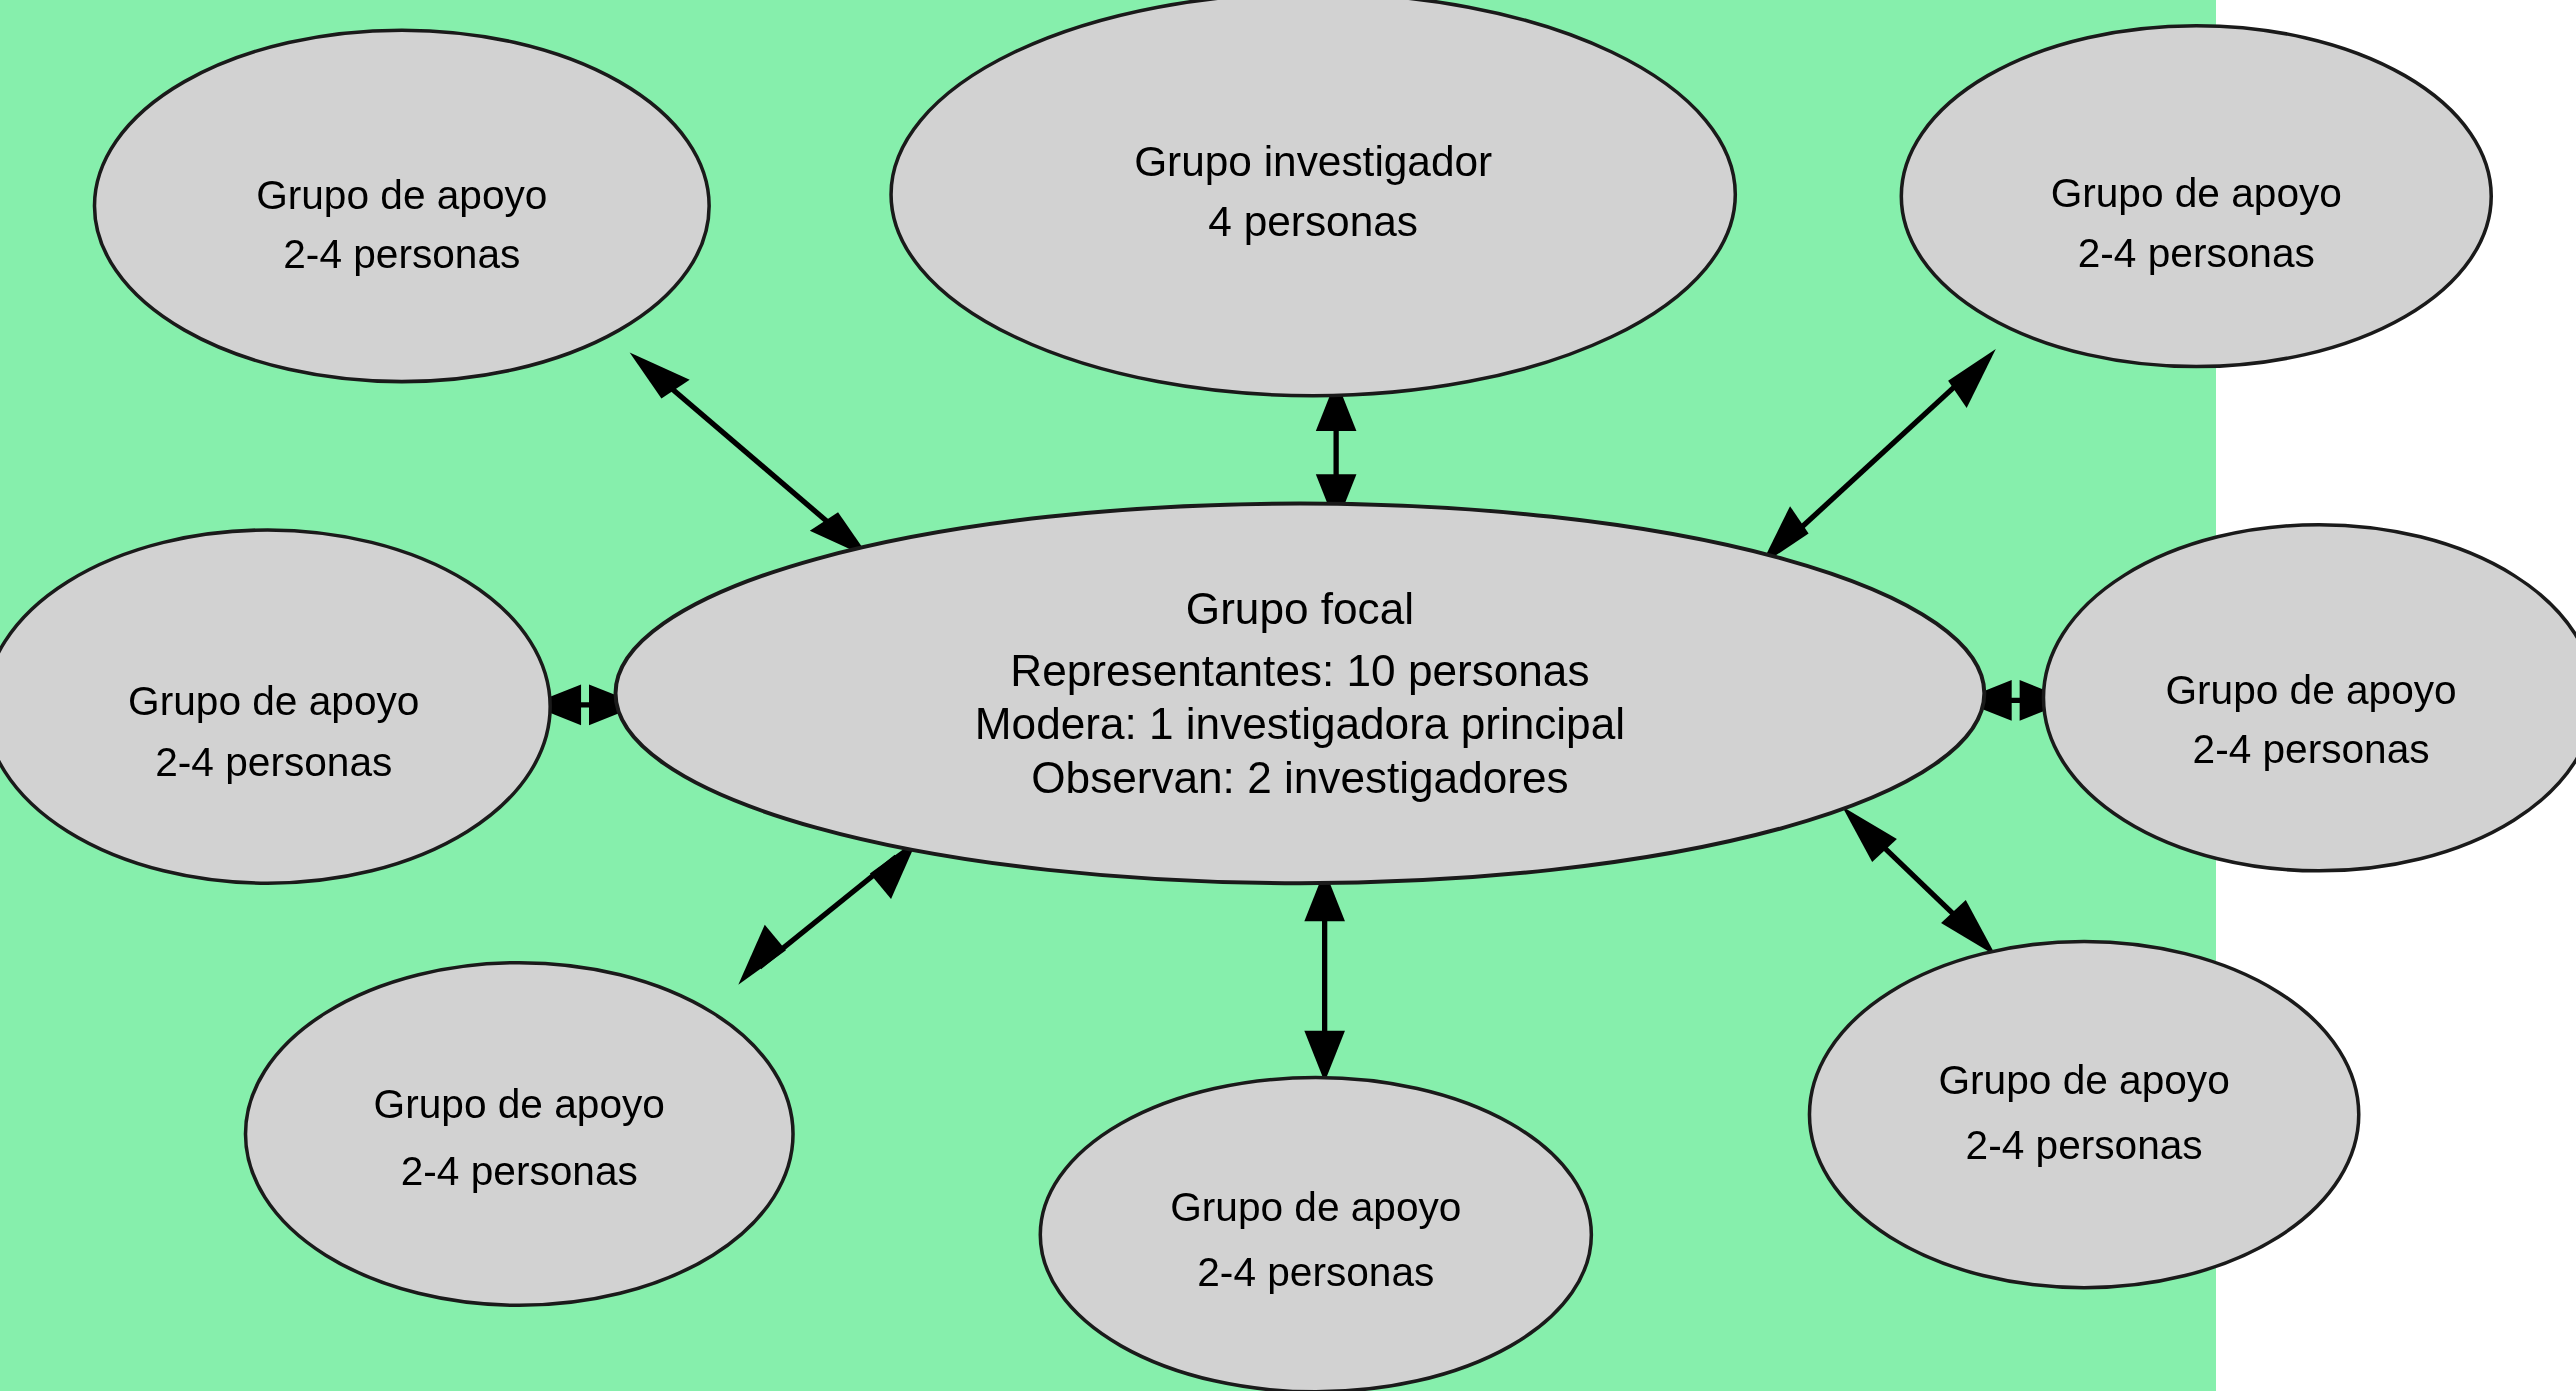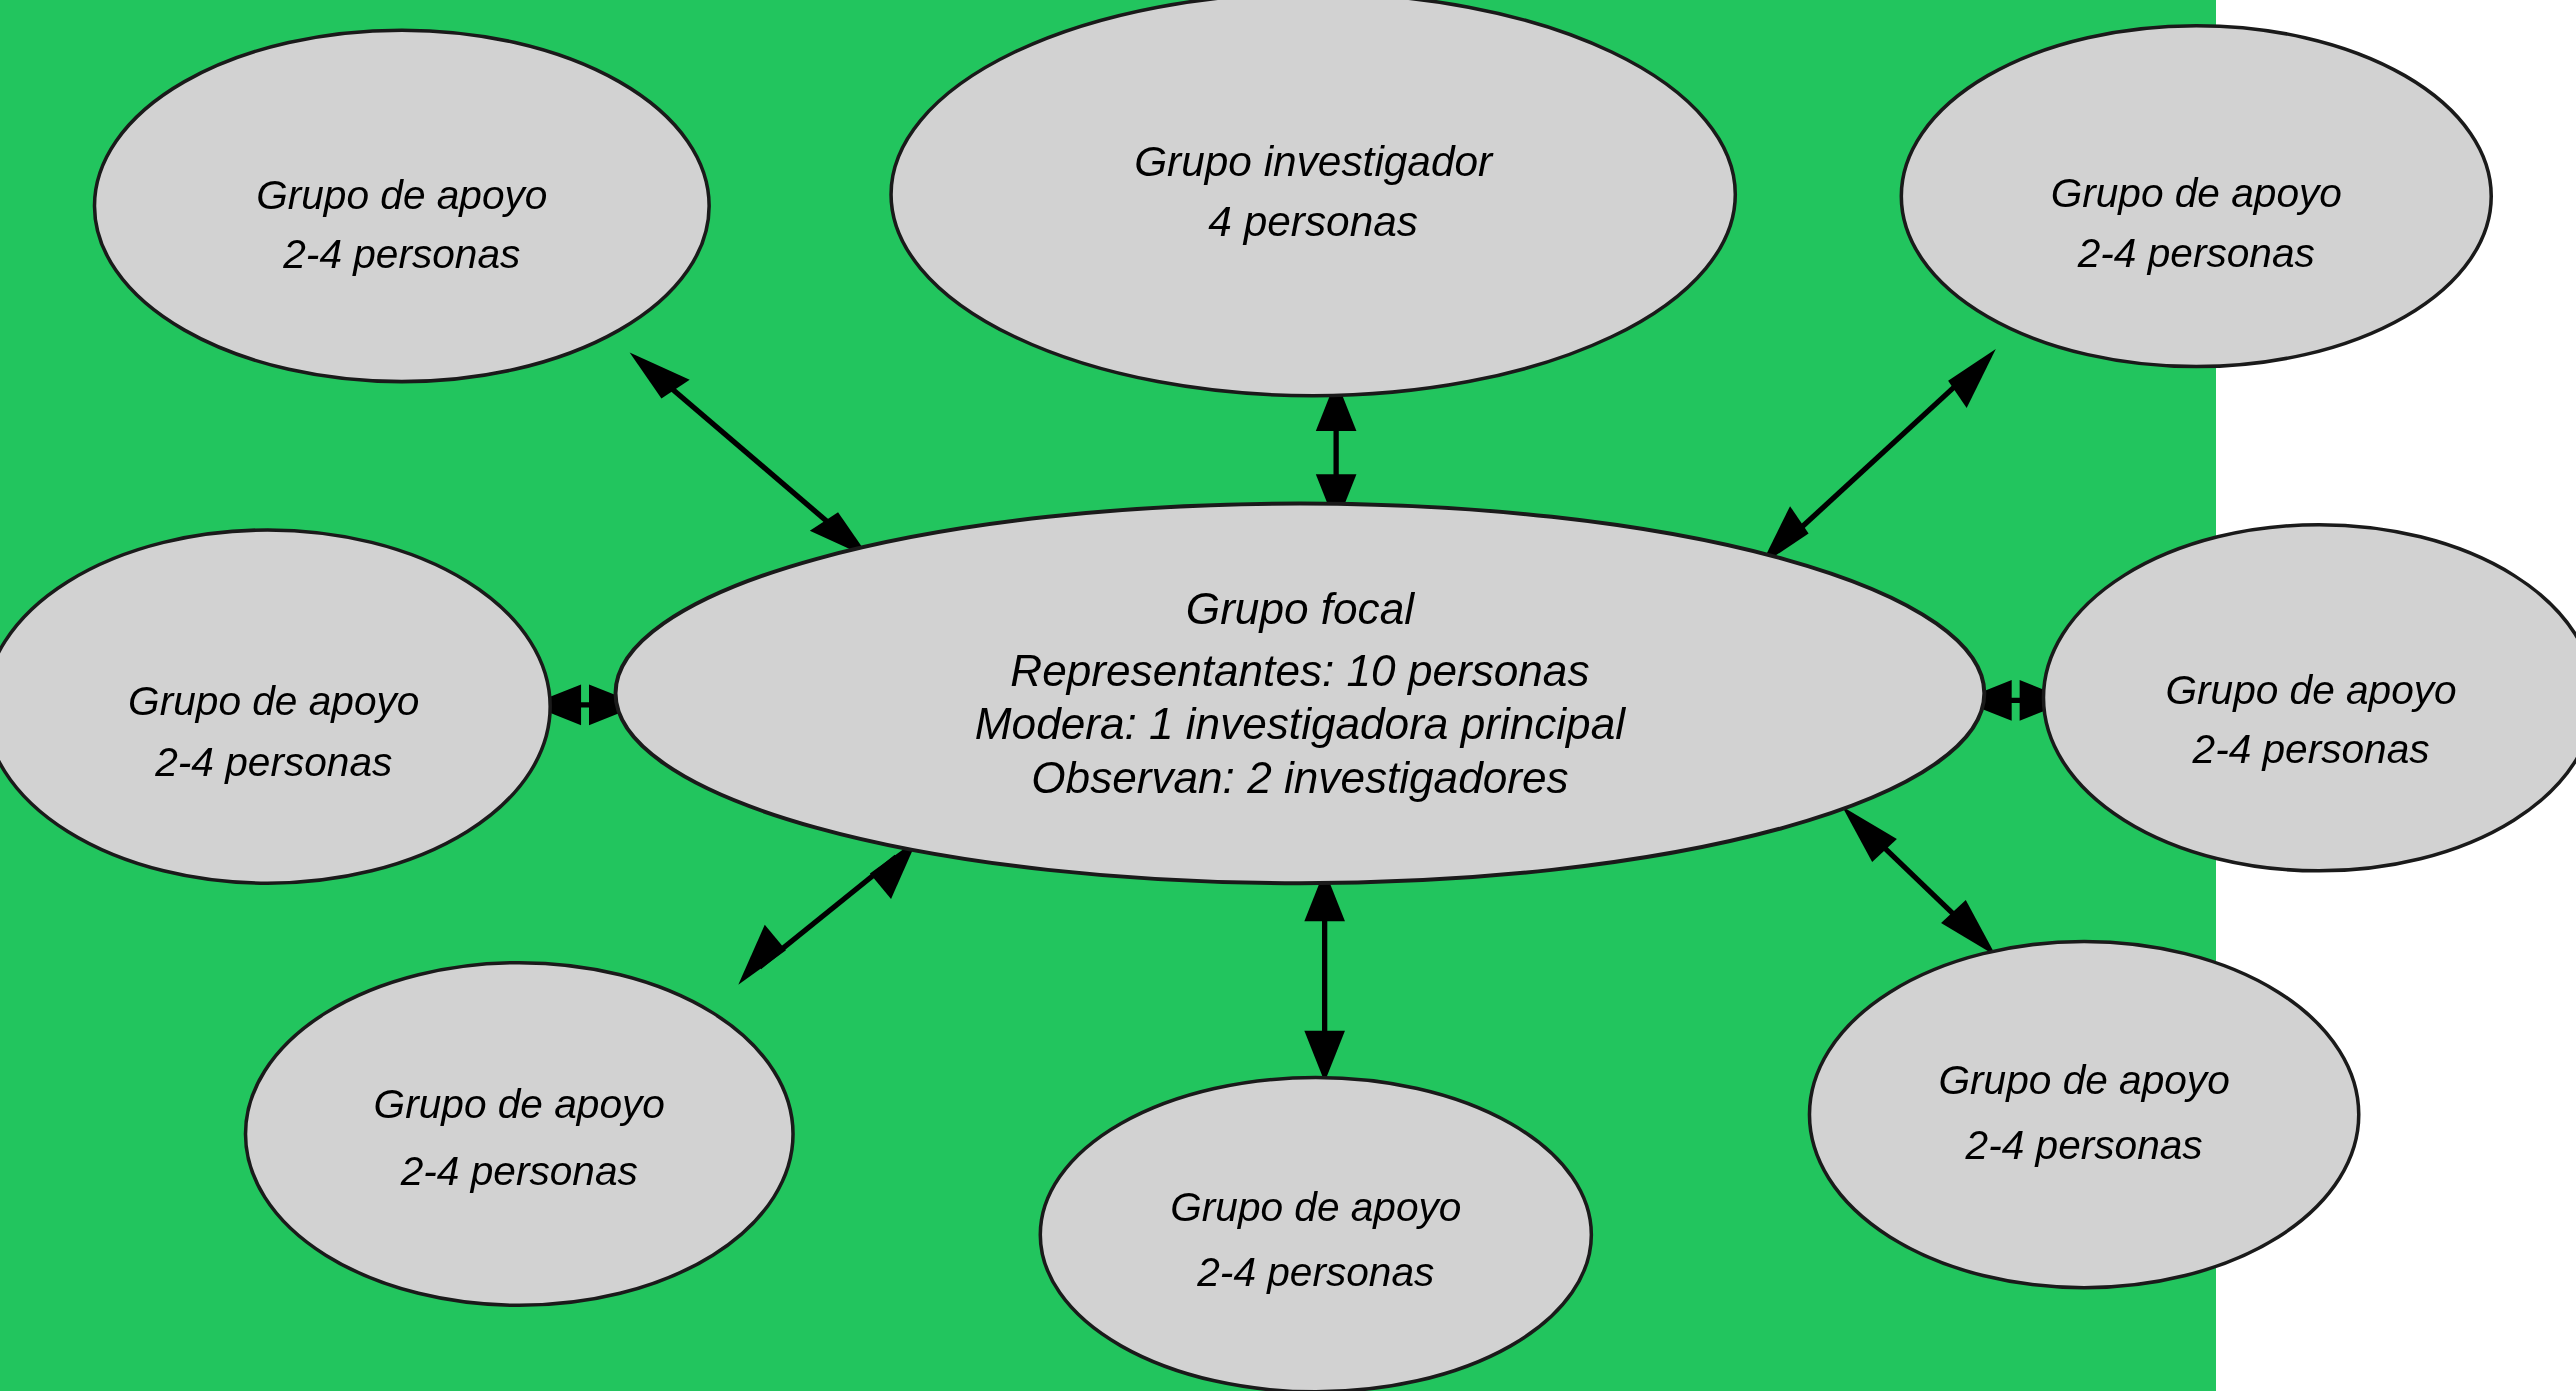--- a/index.html
+++ b/index.html
@@ -10,22 +10,21 @@
   body {
     width: 2576px;
     height: 1392px;
     font-family: "Liberation Sans", sans-serif;
     overflow: hidden;
   }
   #diagram-root {
     position: relative;
     width: 2216px;
     height: 1392px;
-    background: #22c55e;
-    font-style: italic;
+    background: #86efac;
   }
   svg#diagram-canvas {
     display: block;
     width: 2576px;
     height: 1392px;
   }
   .node-ellipse {
     fill: #d2d2d2;
     stroke: #1a1a1a;
     stroke-width: 4;

